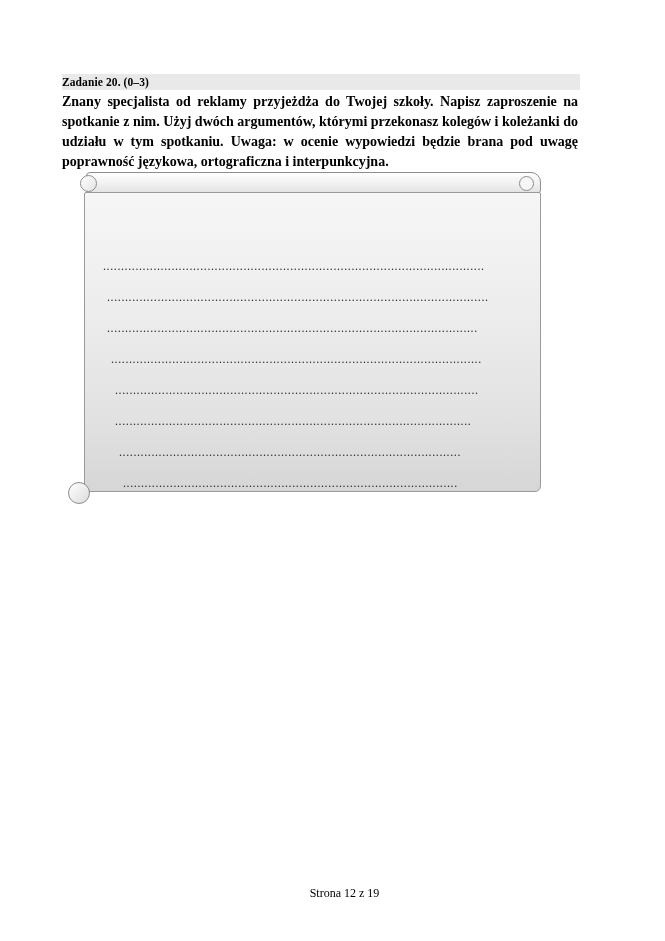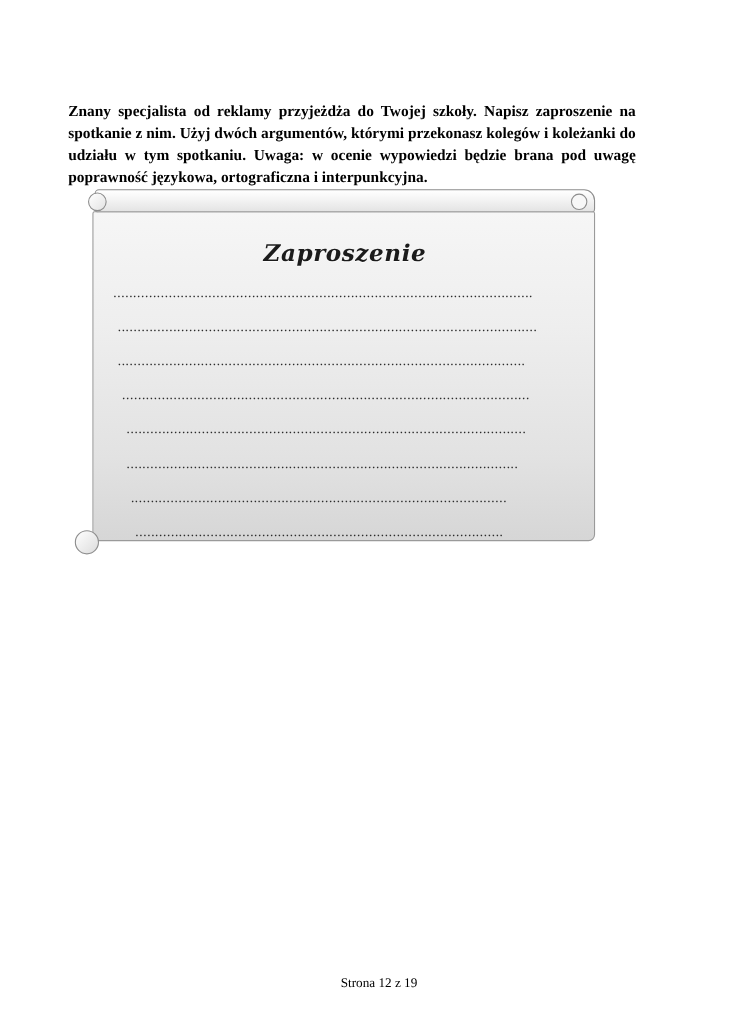--- a/index.html
+++ b/index.html
@@ -166,32 +166,32 @@
     text-align: center;
     font-size: 12px;
     margin-left: 12px;
   }
 </style>
 </head>
 <body>
 
 <div class="page">
 
+  <div class="task-header">Zadanie 20. (0–3)</div>
 
   <div class="task-body">Znany specjalista od reklamy przyjeżdża do Twojej szkoły. Napisz zaproszenie na spotkanie z nim. Użyj dwóch argumentów, którymi przekonasz kolegów i koleżanki do udziału w tym spotkaniu. Uwaga: w ocenie wypowiedzi będzie brana pod uwagę poprawność językowa, ortograficzna i interpunkcyjna.</div>
 
   <div class="card-wrap">
 
     <div class="card-top"></div>
     <div class="curl-tl"></div>
     <div class="curl-bl"></div>
 
     <div class="card-body">
 
-      <div class="card-title">Zaproszenie</div>
 
       <div class="lines">
         <div class="dotline">..........................................................................................................</div>
         <div class="dotline indent-1">..........................................................................................................</div>
         <div class="dotline indent-1">.......................................................................................................</div>
         <div class="dotline indent-2">.......................................................................................................</div>
         <div class="dotline indent-3">.....................................................................................................</div>
         <div class="dotline indent-3">...................................................................................................</div>
         <div class="dotline indent-4">...............................................................................................</div>
         <div class="dotline indent-5">.............................................................................................</div>

